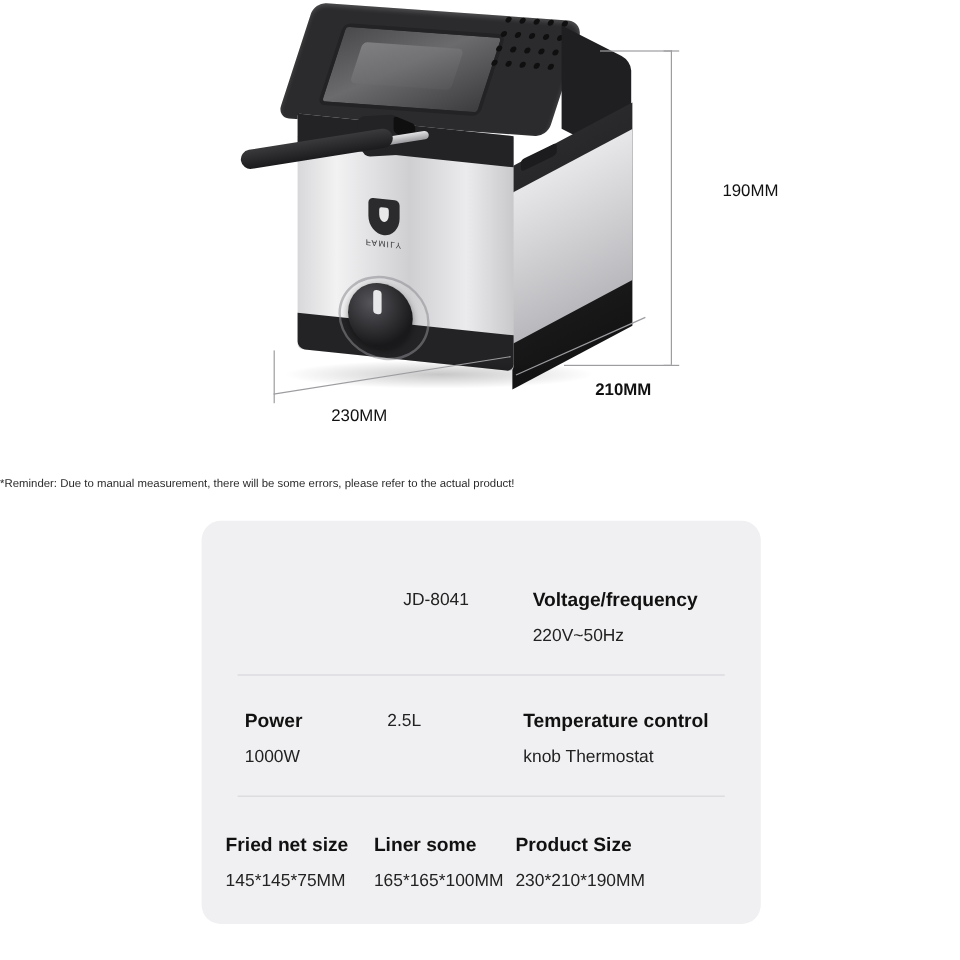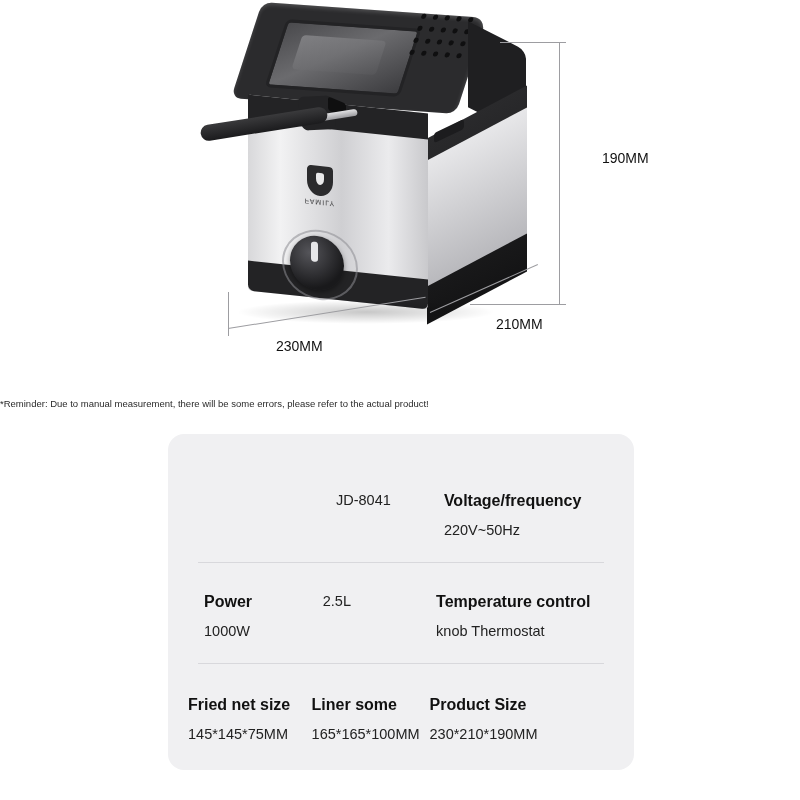--- a/index.html
+++ b/index.html
@@ -398,21 +398,21 @@
   <div class="shadow"></div>
 
   <div class="dim-line" style="left:559px; top:42px; width:1px; height:262px;"></div>
   <div class="dim-line" style="left:553px; top:42px; width:13px; height:1px;"></div>
   <div class="dim-line" style="left:553px; top:304px; width:13px; height:1px;"></div>
   <div class="dim-line" style="left:500px; top:42px; width:60px; height:1px;"></div>
   <div class="dim-line" style="left:470px; top:304px; width:90px; height:1px;"></div>
   <div class="dim-label" style="left:590px; top:150px;margin-left:12px;">190MM</div>
 
   <div class="dim-line" style="left:430px; top:312px; width:118px; height:1px; transform: rotate(-24deg); transform-origin: left center;"></div>
-  <div class="dim-label" style="left:496px; top:316px;">210MM</div>
+  <div class="dim-label" style="left:496px; top:316px;font-weight:bold;">210MM</div>
 
   <div class="dim-line" style="left:228px; top:328px; width:200px; height:1px; transform: rotate(-9deg); transform-origin: left center;"></div>
   <div class="dim-line" style="left:228px; top:292px; width:1px; height:44px;"></div>
   <div class="dim-label" style="left:276px; top:338px;">230MM</div>
 </div>
 
 <div class="reminder">*Reminder: Due to manual measurement, there will be some errors, please refer to the actual product!</div>
 
 <div class="spec-panel">
 

